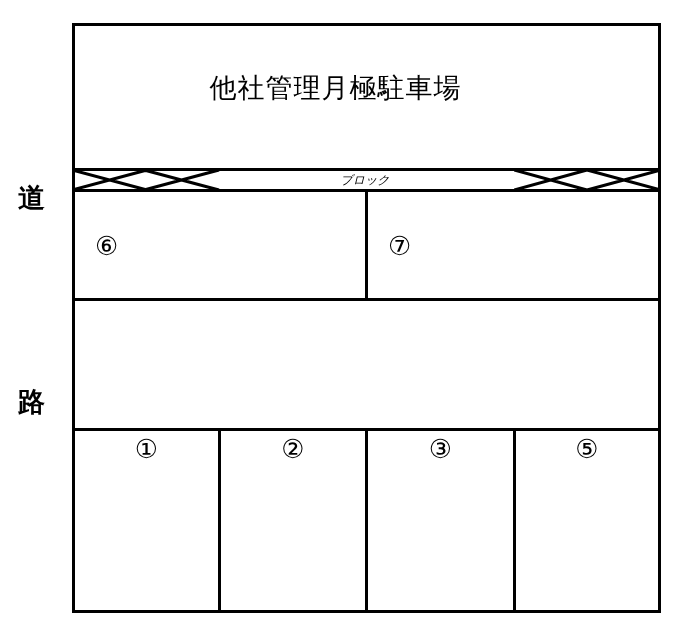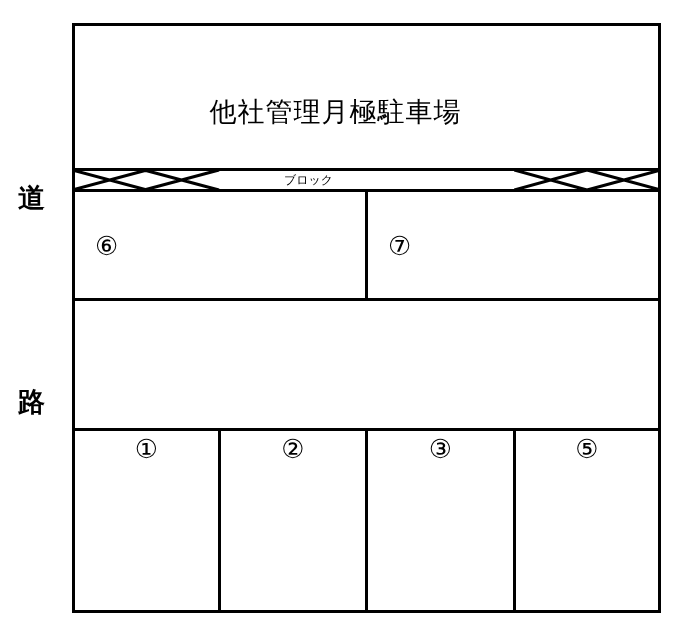--- a/index.html
+++ b/index.html
@@ -1,25 +1,25 @@
 <!DOCTYPE html>
 <html><head>
 <meta charset="utf-8">
 <style>
   html, body { margin: 0; padding: 0; background: #ffffff; }
   body { width: 677px; height: 621px; position: relative; overflow: hidden;
          font-family: "DejaVu Sans", "Liberation Sans", sans-serif; color: #000; }
   .abs { position: absolute; }
   .outer { left: 72px; top: 23px; width: 589px; height: 590px; border: 3px solid #000; box-sizing: border-box; }
-  .title { left: 75px; top: 40px; width: 521px; height: 144px; display: flex; align-items: center; justify-content: center;
+  .title { left: 75px; top: 16px; width: 521px; height: 144px; display: flex; align-items: center; justify-content: center;
            font-size: 27px; letter-spacing: 1px; }
   .road-char { font-size: 27px; font-weight: bold; left: 18px; }
   .hline { left: 72px; width: 589px; height: 3px; background: #000; }
   .vline { width: 3px; background: #000; }
-  .block-label { top: 171px; left: 284px; width: 130px; font-size: 12px; line-height: 18px; }
+  .block-label { top: 171px; left: 300px; width: 130px; text-align: center; font-size: 12px; line-height: 18px; font-style: italic; }
   .num { font-size: 26px; line-height: 26px; }
   svg { position: absolute; }
 </style>
 </head>
 <body>
 
 <div class="abs road-char" style="top:180px;">道</div>
 <div class="abs road-char" style="top:384px;">路</div>
 
 <div class="abs outer"></div>

